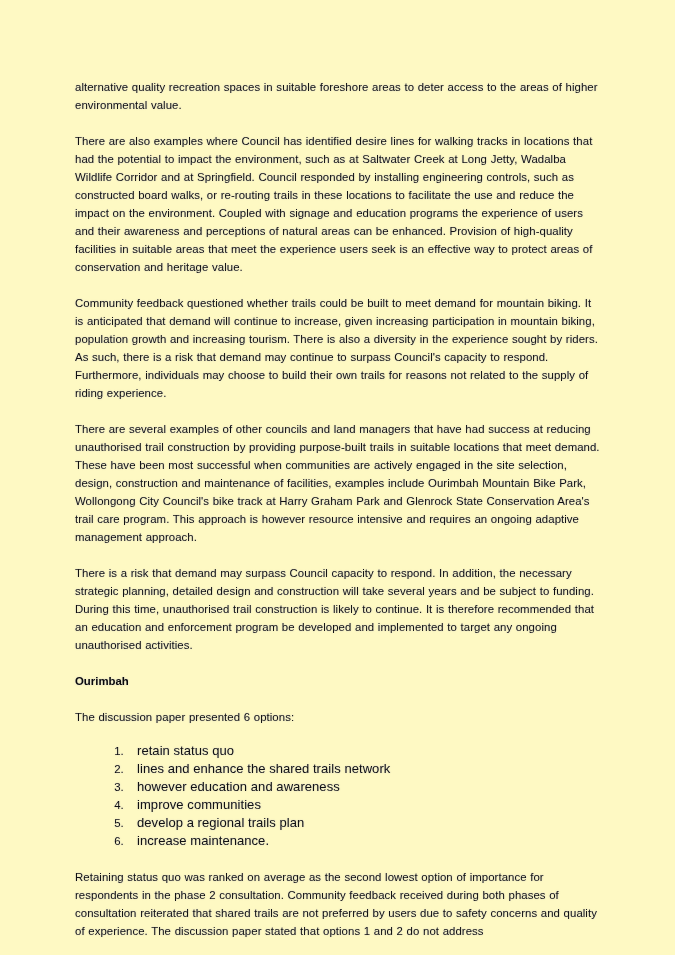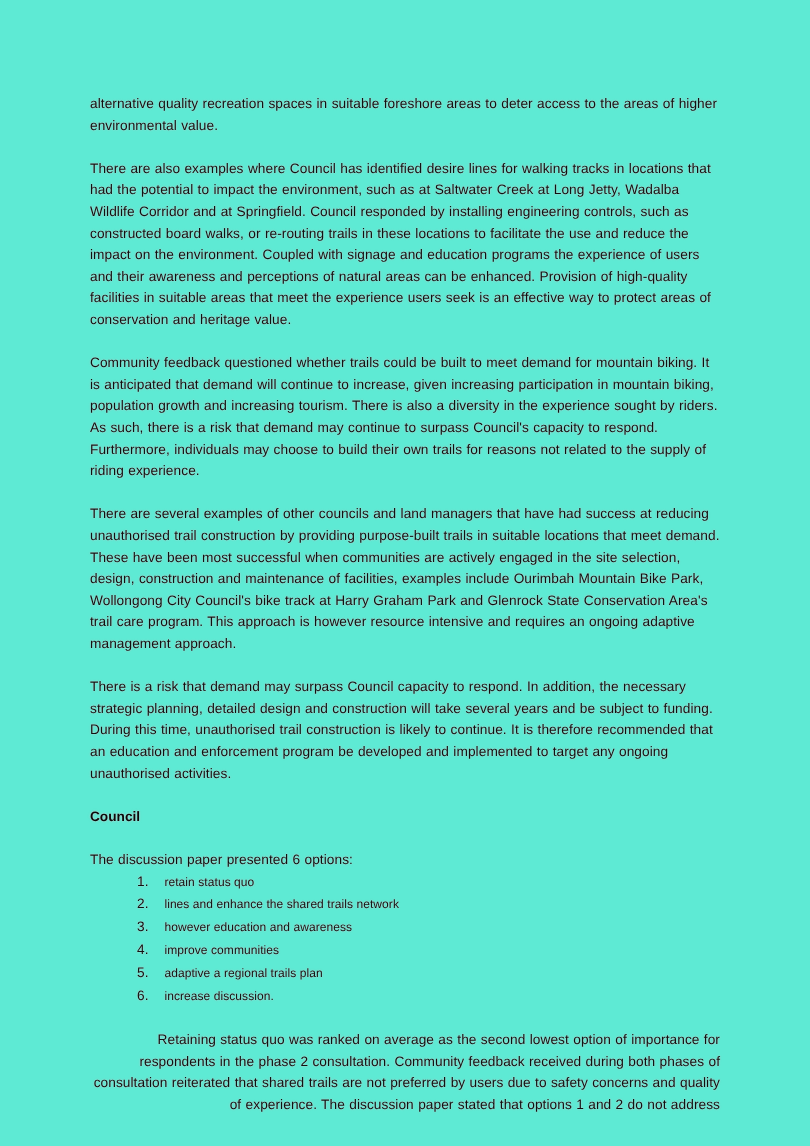--- a/index.html
+++ b/index.html
@@ -11,21 +11,21 @@
     width: 675px;
     height: 955px;
     background: #808080;
     font-family: "Liberation Sans", sans-serif;
     overflow: hidden;
   }
   .page {
     position: relative;
     width: 675px;
     height: 955px;
-    background: #5eead4;
+    background: #fef9c3;
     box-sizing: border-box;
   }
   .text-column {
     position: absolute;
     left: 75px;
     top: 78px;
     width: 525px;
   }
   .para {
     font-size: 11.4px;
@@ -33,41 +33,40 @@
     color: #111111;
     text-shadow: 0px 0px 1px rgba(220,220,220,0.85),
                  0px 0px 2px rgba(190,190,190,0.45);
     margin: 0 0 18px 0;
     text-align: left;
     letter-spacing: 0.06px;
     word-spacing: 0.4px;
   }
   .para:last-child {
     margin-bottom: 12px;
-    text-align: right;
   }
   .heading {
     font-size: 11.4px;
     line-height: 18px;
     font-weight: bold;
     color: #0a0a0a;
     text-shadow: 0px 0px 1px rgba(225,225,225,0.9),
                  0px 0px 2px rgba(195,195,195,0.5);
     margin: 0 0 18px 0;
   }
   .lead-in {
-    margin-bottom: 0;
+    margin-bottom: 16px;
   }
   ol.options-list {
     margin: 0 0 18px 0;
     padding: 0 0 0 52px;
     list-style-type: decimal;
   }
   ol.options-list li {
-    font-size: 10px;
+    font-size: 13px;
     line-height: 18px;
     color: #111111;
     text-shadow: 0px 0px 1px rgba(220,220,220,0.85),
                  0px 0px 2px rgba(190,190,190,0.45);
     padding-left: 10px;
     letter-spacing: 0.06px;
   }
   ol.options-list li::marker {
     font-size: 11.4px;
   }
@@ -81,29 +80,29 @@
     <p class="para">alternative quality recreation spaces in suitable foreshore areas to deter access to the areas of higher environmental value.</p>
 
     <p class="para">There are also examples where Council has identified desire lines for walking tracks in locations that had the potential to impact the environment, such as at Saltwater Creek at Long Jetty, Wadalba Wildlife Corridor and at Springfield. Council responded by installing engineering controls, such as constructed board walks, or re-routing trails in these locations to facilitate the use and reduce the impact on the environment. Coupled with signage and education programs the experience of users and their awareness and perceptions of natural areas can be enhanced. Provision of high-quality facilities in suitable areas that meet the experience users seek is an effective way to protect areas of conservation and heritage value.</p>
 
     <p class="para">Community feedback questioned whether trails could be built to meet demand for mountain biking. It is anticipated that demand will continue to increase, given increasing participation in mountain biking, population growth and increasing tourism. There is also a diversity in the experience sought by riders. As such, there is a risk that demand may continue to surpass Council's capacity to respond. Furthermore, individuals may choose to build their own trails for reasons not related to the supply of riding experience.</p>
 
     <p class="para">There are several examples of other councils and land managers that have had success at reducing unauthorised trail construction by providing purpose-built trails in suitable locations that meet demand. These have been most successful when communities are actively engaged in the site selection, design, construction and maintenance of facilities, examples include Ourimbah Mountain Bike Park, Wollongong City Council's bike track at Harry Graham Park and Glenrock State Conservation Area's trail care program. This approach is however resource intensive and requires an ongoing adaptive management approach.</p>
 
     <p class="para">There is a risk that demand may surpass Council capacity to respond. In addition, the necessary strategic planning, detailed design and construction will take several years and be subject to funding. During this time, unauthorised trail construction is likely to continue. It is therefore recommended that an education and enforcement program be developed and implemented to target any ongoing unauthorised activities.</p>
 
-    <h2 class="heading">Council</h2>
+    <h2 class="heading">Ourimbah</h2>
 
     <p class="para lead-in">The discussion paper presented 6 options:</p>
 
     <ol class="options-list">
       <li>retain status quo</li>
       <li>lines and enhance the shared trails network</li>
       <li>however education and awareness</li>
       <li>improve communities</li>
-      <li>adaptive a regional trails plan</li>
-      <li>increase discussion.</li>
+      <li>develop a regional trails plan</li>
+      <li>increase maintenance.</li>
     </ol>
 
     <p class="para">Retaining status quo was ranked on average as the second lowest option of importance for respondents in the phase 2 consultation.  Community feedback received during both phases of consultation reiterated that shared trails are not preferred by users due to safety concerns and quality of experience. The discussion paper stated that options 1 and 2 do not address</p>
 
   </div>
 </div>
 
 </body></html>

